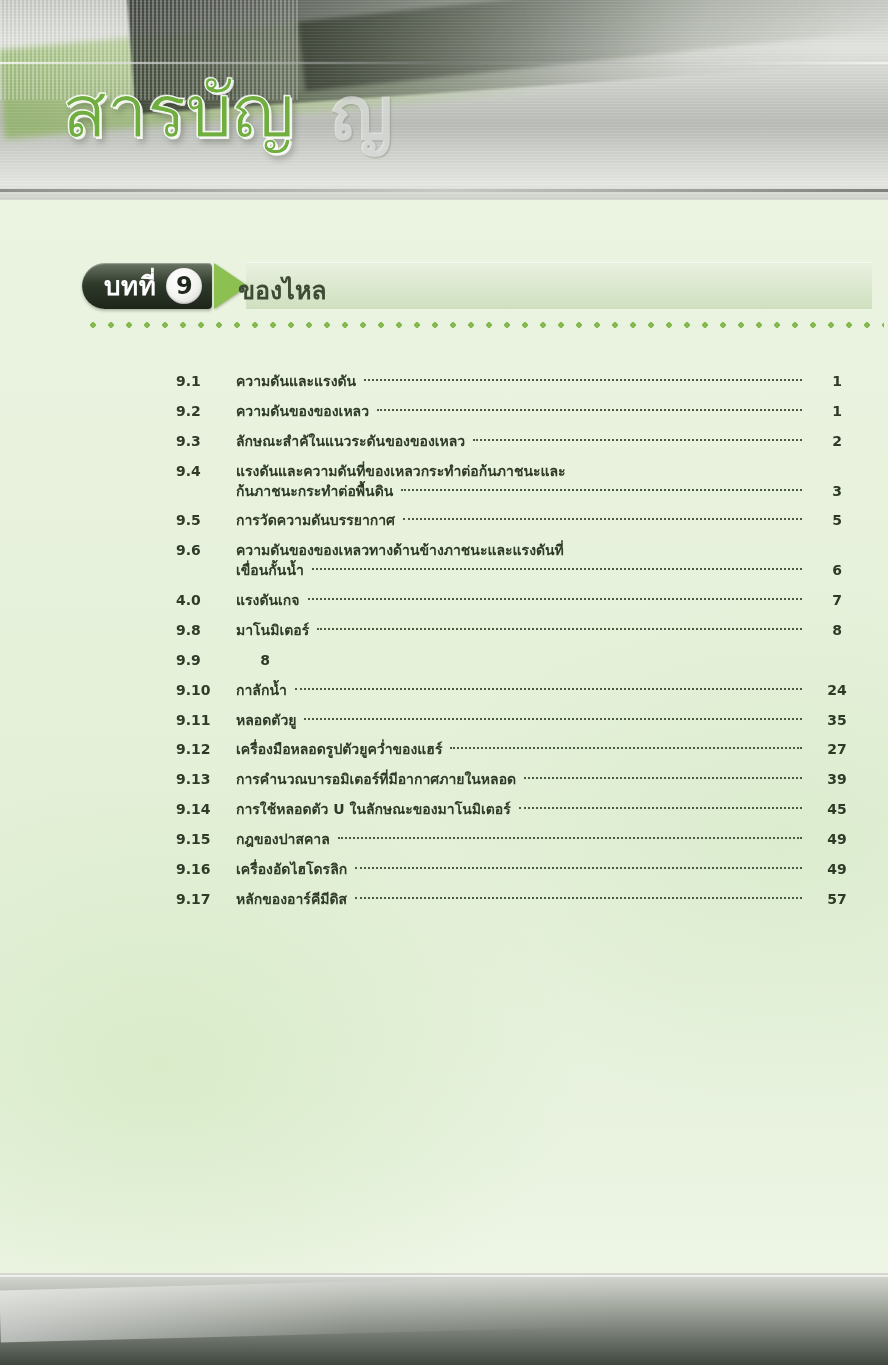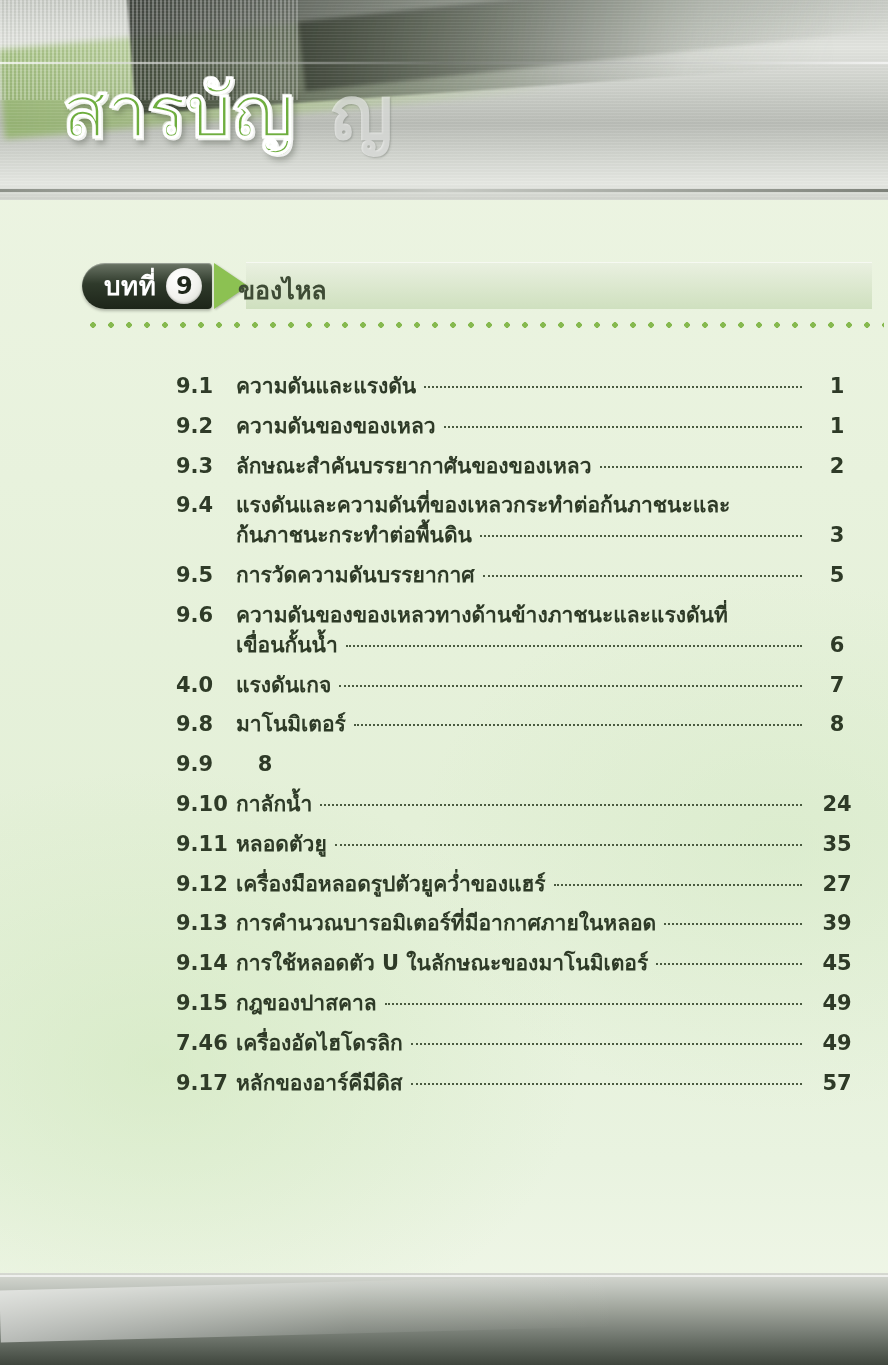--- a/index.html
+++ b/index.html
@@ -81,21 +81,21 @@
     position: absolute; inset: 0;
     background-image: repeating-linear-gradient(0deg, rgba(255,255,255,0.10) 0 1px, rgba(0,0,0,0.02) 1px 3px);
     opacity: 0.7;
   }
 
   .banner-title {
     position: absolute;
     left: 62px;
     top: 74px;
     font-size: 74px;
-    font-weight: bold;
+    font-weight: normal;
     line-height: 1;
     letter-spacing: -1px;
     color: #6fae3f;
     -webkit-text-stroke: 1px #ffffff;
     text-shadow:
       2px 2px 0 rgba(255,255,255,0.85),
       -1px -1px 0 rgba(255,255,255,0.6),
       4px 5px 6px rgba(40,50,35,0.35);
     font-family: "DejaVu Sans", sans-serif;
     white-space: nowrap;
@@ -191,21 +191,21 @@
   .toc {
     position: absolute;
     top: 372px;
     left: 176px;
     width: 690px;
   }
   .toc-entry {
     display: flex;
     align-items: flex-start;
     margin-bottom: 10px;
-    font-size: 21px;
+    font-size: 14px;
     color: #2e3a27;
     line-height: 1.42;
   }
   .toc-num {
     width: 60px;
     flex: 0 0 60px;
     font-weight: bold;
     color: #2f3b28;
   }
   .toc-body {
@@ -339,21 +339,21 @@
           <span class="toc-leader"></span>
         </span>
       </span>
       <span class="page-col">1</span>
     </div>
 
     <div class="toc-entry">
       <span class="toc-num">9.3</span>
       <span class="toc-body">
         <span class="toc-line">
-          <span class="toc-text">ลักษณะสำคันบรรยากาศันของของเหลว</span>
+          <span class="toc-text">ลักษณะสำคัในแนวระดันของของเหลว</span>
           <span class="toc-leader"></span>
         </span>
       </span>
       <span class="page-col">2</span>
     </div>
 
     <div class="toc-entry two-line">
       <span class="toc-num">9.4</span>
       <span class="toc-body">
         <span class="toc-line">
@@ -479,21 +479,21 @@
       <span class="toc-body">
         <span class="toc-line">
           <span class="toc-text">กฎของปาสคาล</span>
           <span class="toc-leader"></span>
         </span>
       </span>
       <span class="page-col">49</span>
     </div>
 
     <div class="toc-entry">
-      <span class="toc-num">7.46</span>
+      <span class="toc-num">9.16</span>
       <span class="toc-body">
         <span class="toc-line">
           <span class="toc-text">เครื่องอัดไฮโดรลิก</span>
           <span class="toc-leader"></span>
         </span>
       </span>
       <span class="page-col">49</span>
     </div>
 
     <div class="toc-entry">

